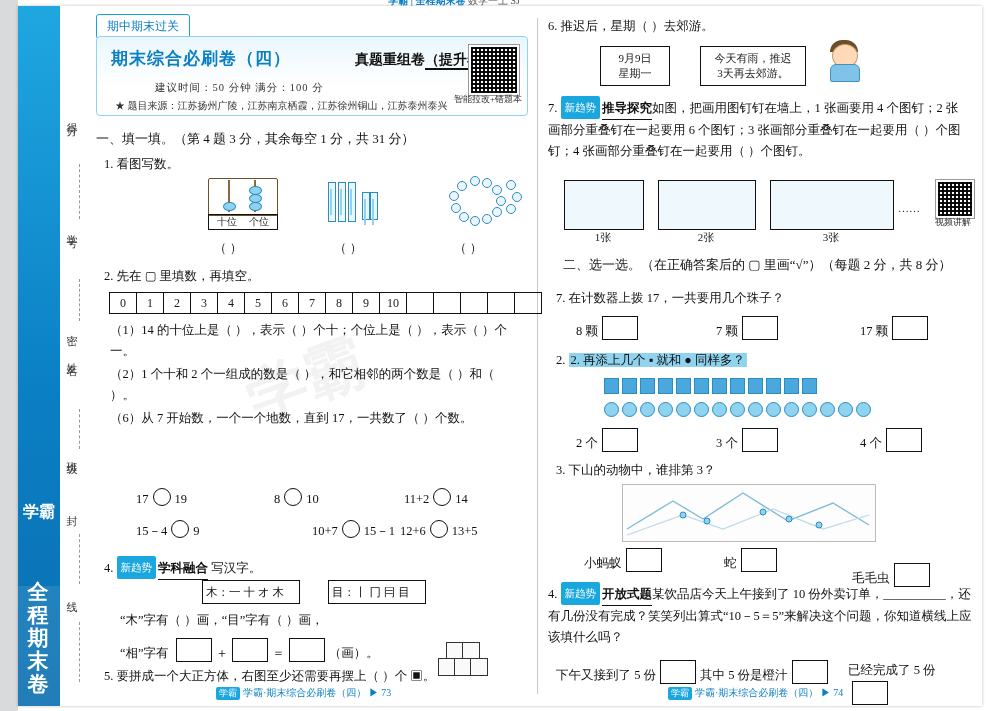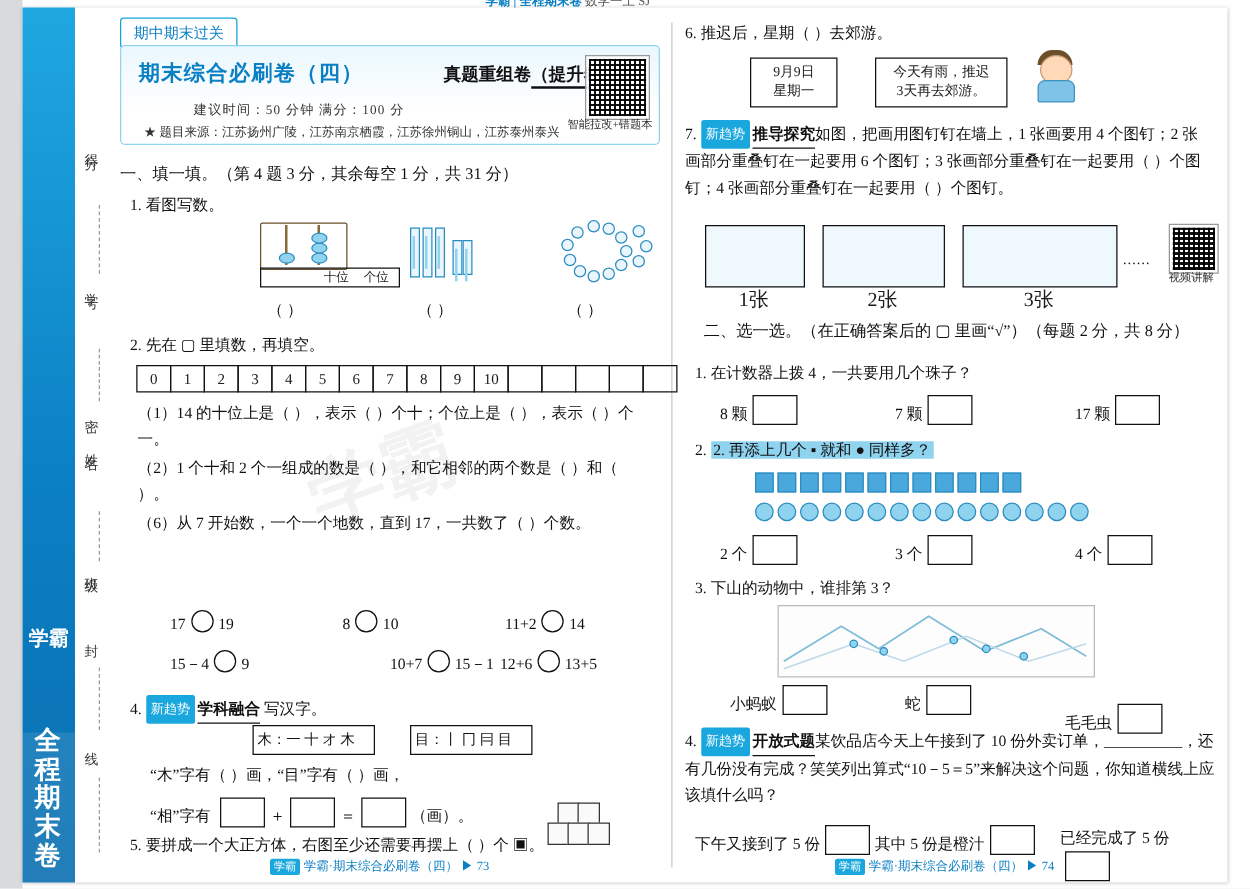--- a/index.html
+++ b/index.html
@@ -56,32 +56,32 @@
   .boxbig{display:inline-block;width:34px;height:22px;border:1px solid #111;vertical-align:-5px;margin:0 4px;}
   .circ{display:inline-block;width:16px;height:16px;border:1px solid #111;border-radius:50%;vertical-align:-3px;margin:0 4px;}
   
   .numrow{position:absolute;display:flex;}
   .numrow div{width:26px;height:20px;border:1px solid #111;margin-left:-1px;font-size:12px;text-align:center;line-height:20px;}
   
   .abacus{position:absolute;width:70px;height:46px;}
   .abframe{position:absolute;left:0;top:0;width:68px;height:36px;border:1.5px solid #6b4f2a;border-radius:2px;}
   .abrod{position:absolute;top:2px;width:1.5px;height:32px;background:#8a6a3a;}
   .bead{position:absolute;width:11px;height:7px;border-radius:50%;background:#8fd3ef;border:1px solid #2b8cc0;}
-  .ablabel{position:absolute;top:36px;left:0;width:68px;border:1px solid #111;font-size:10px;text-align:center;padding-left:42px;}
+  .ablabel{position:absolute;top:36px;left:0;width:68px;border:1px solid #111;font-size:10px;text-align:center;}
   .ablabel span{display:inline-block;width:32px;}
   
   .sticks{position:absolute;}
   .stick{position:absolute;width:6px;height:38px;background:#eaf6fc;border:1px solid #2b8cc0;}
   .stick:after{content:"";position:absolute;left:1px;top:6px;width:2px;height:26px;background:#8fd3ef;}
   
   .ring{position:absolute;width:70px;height:46px;}
   .dot{position:absolute;width:8px;height:8px;border-radius:50%;border:1.5px solid #2b8cc0;background:#eaf6fc;}
   
   .picbox{position:absolute;border:1px solid #111;}
-  .caption{position:absolute;font-size:16px;text-align:center;}
+  .caption{position:absolute;font-size:11px;text-align:center;}
   
   .strip{position:absolute;height:14px;background:#4aa8dd;border:1px solid #2b8cc0;}
   .bluedot{position:absolute;width:13px;height:13px;border-radius:50%;background:#8fd3ef;border:1px solid #2b8cc0;}
   
   .footer{position:absolute;bottom:2px;font-size:10px;color:#0b7fc4;}
   .fbadge{display:inline-block;background:#19a7dd;color:#fff;padding:0 3px;border-radius:2px;font-size:9px;margin-right:3px;}
   .cube{position:absolute;}
   .cubeface{position:absolute;border:1px solid #333;background:#fafafa;}
   .wm{position:absolute;left:150px;top:330px;font-size:60px;color:#f2f2f2;transform:rotate(-20deg);font-weight:bold;}
   .note{position:absolute;border:1px solid #111;font-size:11px;line-height:15px;text-align:center;padding:4px 6px;background:#fff;}
@@ -286,21 +286,21 @@
       <div class="picbox" style="left:222px;top:170px;width:122px;height:48px;background:#eef8fd;"></div>
       <div class="q" style="left:350px;top:188px;font-size:11px;">……</div>
       <div class="caption" style="left:16px;top:220px;width:78px;">1张</div>
       <div class="caption" style="left:110px;top:220px;width:96px;">2张</div>
       <div class="caption" style="left:222px;top:220px;width:122px;">3张</div>
       <div class="qr" style="position:absolute;left:388px;top:170px;width:34px;height:34px;"></div>
       <div class="qrcap" style="position:absolute;left:382px;top:206px;width:46px;">视频讲解</div>
 
       <div class="sec" style="left:0;top:244px;width:430px;margin-left:15px;">二、选一选。（在正确答案后的 ▢ 里画“√”）（每题 2 分，共 8 分）</div>
 
-      <div class="q" style="left:8px;top:278px;">1. 在计数器上拨 4，一共要用几个珠子？</div>
+      <div class="q" style="left:8px;top:278px;">7. 在计数器上拨 17，一共要用几个珠子？</div>
       <div class="q" style="left:28px;top:306px;">
         <span>8 颗</span><span class="boxbig"></span>
       </div>
       <div class="q" style="left:168px;top:306px;">
         <span>7 颗</span><span class="boxbig"></span>
       </div>
       <div class="q" style="left:312px;top:306px;">
         <span>17 颗</span><span class="boxbig"></span>
       </div>
 

